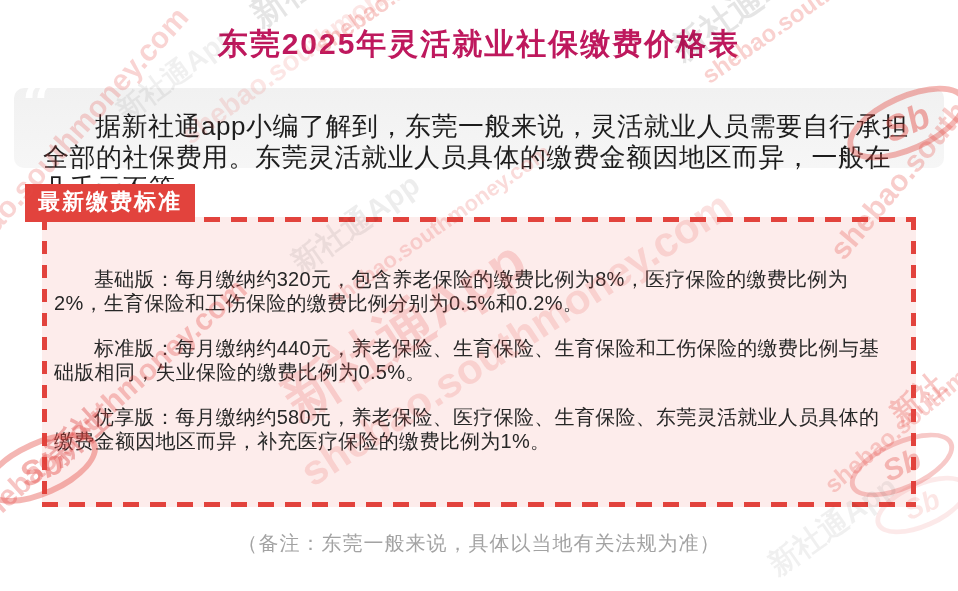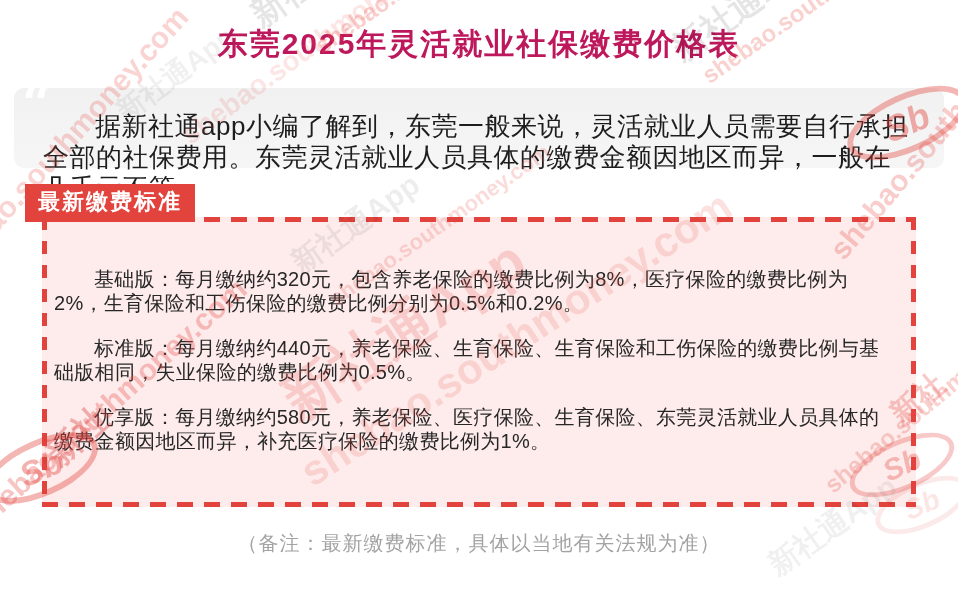--- a/index.html
+++ b/index.html
@@ -128,15 +128,15 @@
   </div>
 
   <div class="section-label">最新缴费标准</div>
 
   <div class="plans-box">
     <p class="plan">基础版：每月缴纳约320元，包含养老保险的缴费比例为8%，医疗保险的缴费比例为2%，生育保险和工伤保险的缴费比例分别为0.5%和0.2%。</p>
     <p class="plan">标准版：每月缴纳约440元，养老保险、生育保险、生育保险和工伤保险的缴费比例与基础版相同，失业保险的缴费比例为0.5%。</p>
     <p class="plan">优享版：每月缴纳约580元，养老保险、医疗保险、生育保险、东莞灵活就业人员具体的缴费金额因地区而异，补充医疗保险的缴费比例为1%。</p>
   </div>
 
-  <div class="footnote">（备注：最新缴费标准，具体以当地有关法规为准）</div>
+  <div class="footnote">（备注：东莞一般来说，具体以当地有关法规为准）</div>
 
 </div>
 
 </body></html>

